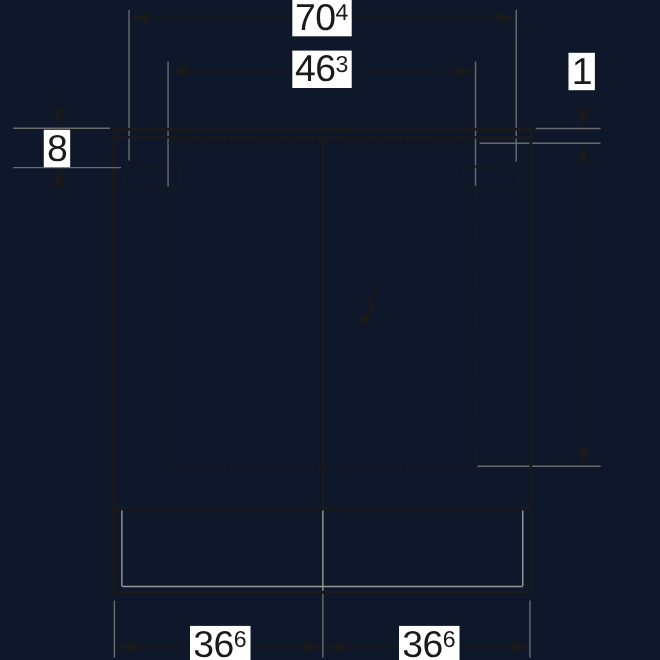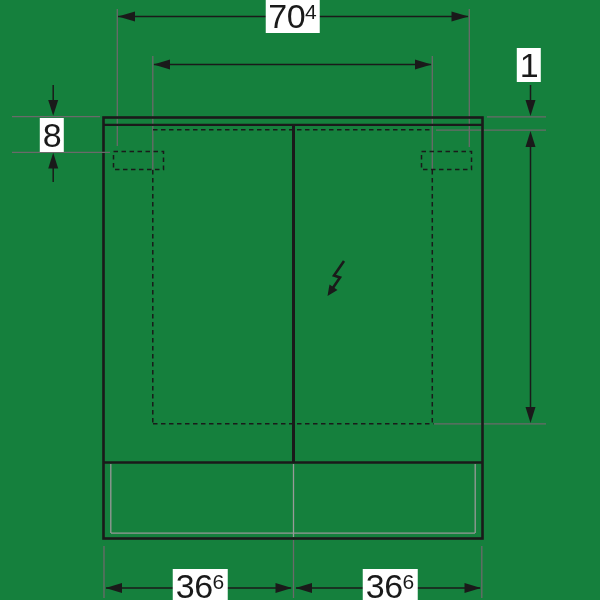--- a/index.html
+++ b/index.html
@@ -1,17 +1,17 @@
 <!DOCTYPE html>
 <html><head>
 <meta charset="utf-8">
 <style>
   html,body { margin:0; padding:0; background:#fff; }
   #stage {
-    position:relative; width:600px; height:600px; background:#15803d;
+    position:relative; width:600px; height:600px; background:#0f172a;
     font-family:"Liberation Sans", sans-serif; overflow:hidden;
   }
   #stage svg { position:absolute; left:0; top:0; }
   .dim-label {
     position:absolute; transform:translate(-50%,-50%);
     background:#fff; padding:0 3px; line-height:1;
     font-size:34px; color:#1a1a1a; white-space:nowrap;
     letter-spacing:-0.5px;
   }
   .dim-label sup {
@@ -106,20 +106,21 @@
     </g>
 
     <g>
       <path d="M344,261 L334,275.5 L340,277.5 L332.5,288.5" stroke="#1a1a1a" stroke-width="2.6" fill="none"></path>
       <polygon points="327.5,296 329.5,284.5 337.5,290" fill="#1a1a1a"></polygon>
     </g>
   </svg>
 
   <div class="dim-label" style="left:292.5px; top:15.5px;"><span>70</span><sup>4</sup></div>
 
+  <div class="dim-label" style="left:292.5px; top:63px;"><span>46</span><sup>3</sup></div>
 
   <div class="dim-label" style="left:529px; top:65px;"><span>1</span><sup></sup></div>
 
   <div class="dim-label" style="left:52px; top:135px;"><span>8</span><sup></sup></div>
 
 
   <div class="dim-label" style="left:200px; top:586px;"><span>36</span><sup>6</sup></div>
 
   <div class="dim-label" style="left:390px; top:586px;"><span>36</span><sup>6</sup></div>
 

